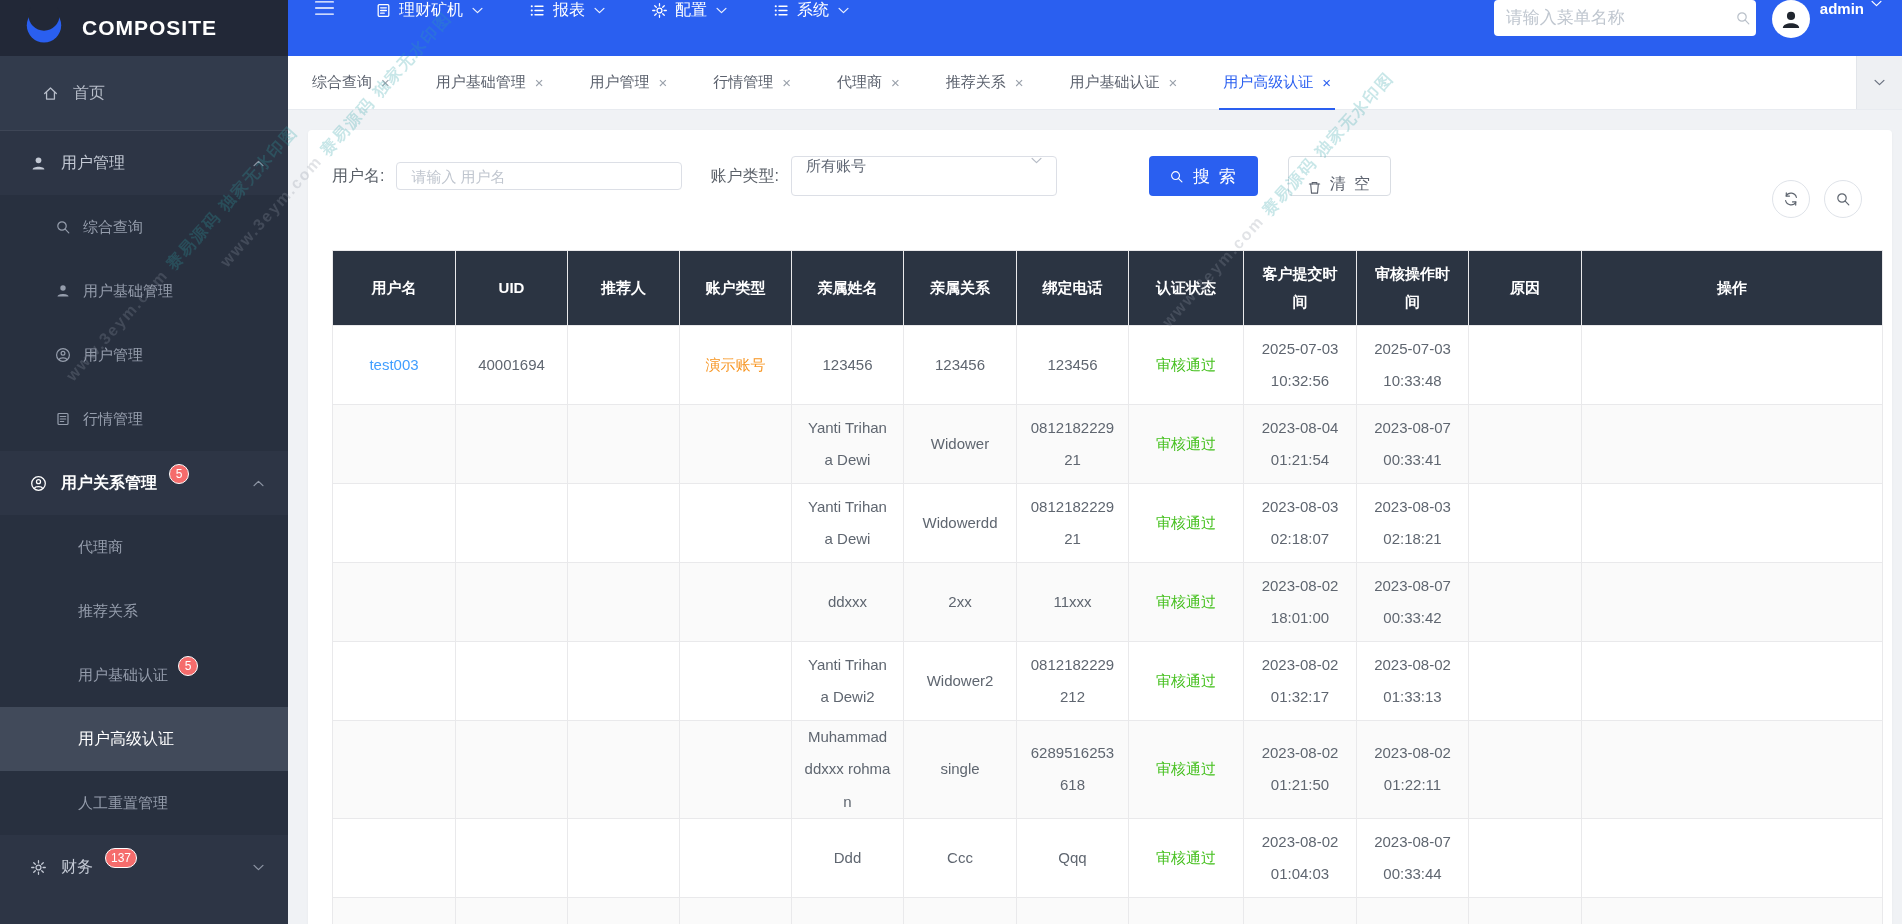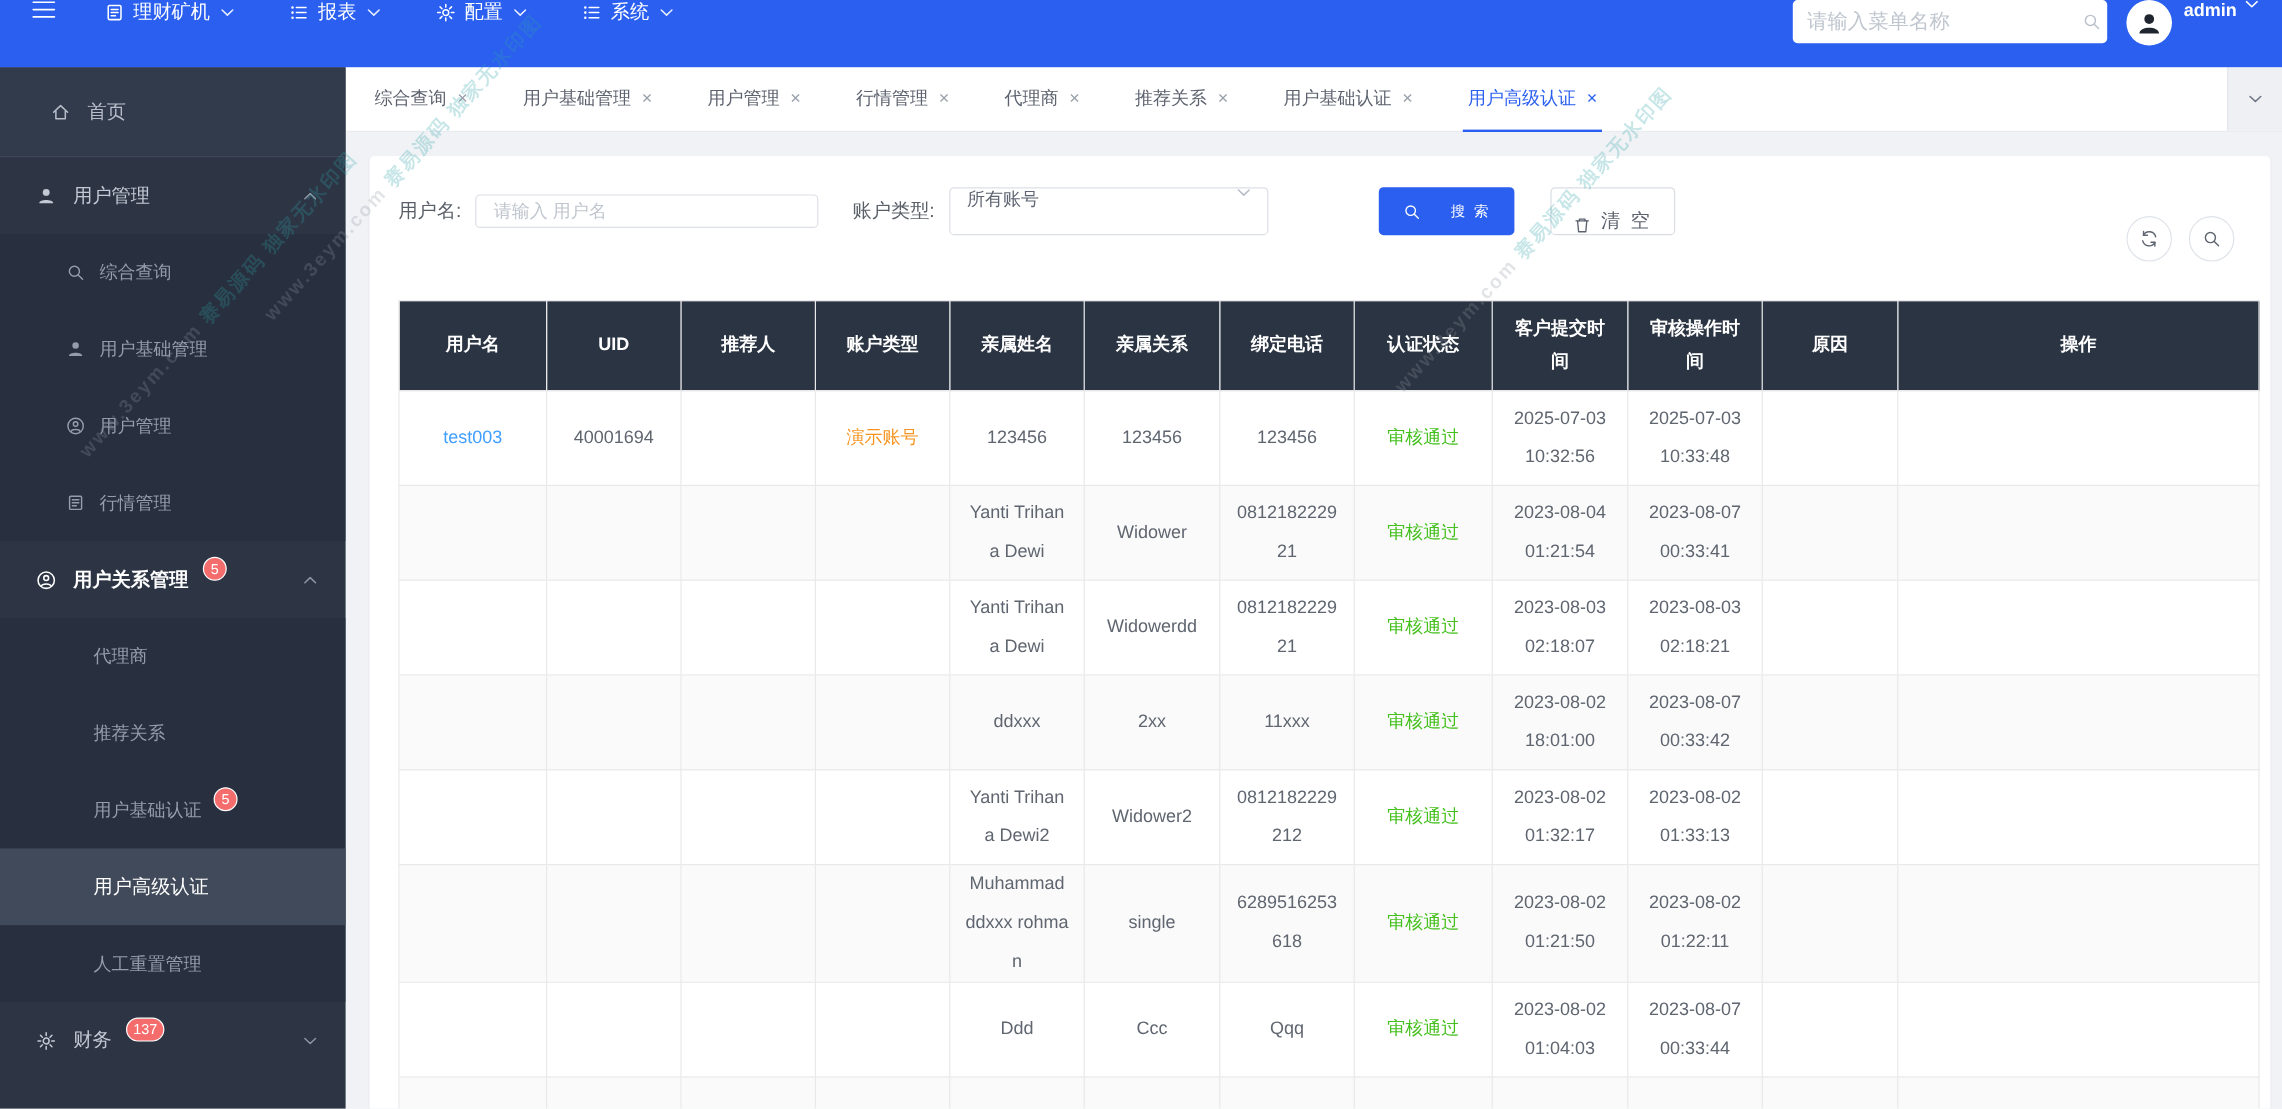--- a/index.html
+++ b/index.html
@@ -56,21 +56,21 @@
   
   .filter-row{display:flex;align-items:center}
   .flabel{font-size:16px;color:#5a6068;margin-right:12px;white-space:nowrap}
   .lbl2{margin-left:28px}
   .ftext{width:286px;height:28px;border:1px solid #dcdfe6;border-radius:4px;padding:0 14px;font-size:15px;color:#333;outline:none;font-family:inherit}
   .ftext::placeholder{color:#c0c6cf}
   .fselect{width:266px;height:40px;border:1px solid #dcdfe6;border-radius:4px;display:flex;align-items:flex-start;
            justify-content:space-between;padding:0 14px;font-size:15px;color:#5f6673;cursor:pointer}
   .fselect .chev{color:#b6bcc6}
   .btn-primary{margin-left:92px;height:40px;padding:0 20px;background:var(--accent);color:#fff;border:none;border-radius:4px;
-               font-size:12px;display:flex;align-items:center;gap:25px;cursor:pointer;font-family:inherit;letter-spacing:2px}
+               font-size:17px;display:flex;align-items:center;gap:9px;cursor:pointer;font-family:inherit;letter-spacing:2px}
   .btn-plain{margin-left:30px;height:40px;padding:0 18px;background:#fff;color:#5c626e;border:1px solid #d9dde3;border-radius:4px;
              font-size:16px;display:flex;align-items:flex-end;gap:8px;cursor:pointer;font-family:inherit;letter-spacing:2px}
   
   .status-row{margin-top:30px;display:flex;align-items:flex-end;position:relative}
   .stabs{display:inline-flex;border-bottom:2px solid #e6e9ef}
   .stab{font-size:16px;color:#595f69;padding:0 6px 14px;margin-right:42px;cursor:pointer;position:relative;white-space:nowrap}
   .stab.active{color:var(--accent)}
   .stab.active::after{content:"";position:absolute;left:0;right:0;bottom:-2px;height:2px;background:var(--accent)}
   .round-btns{position:absolute;right:18px;bottom:8px;display:flex;gap:14px}
   .circle{width:38px;height:38px;border-radius:50%;border:1px solid #dfe3e9;background:#fff;color:#5f6670;
@@ -88,20 +88,29 @@
   
   .wm{position:absolute;z-index:40;pointer-events:none;transform:rotate(-48deg);transform-origin:left top;
       font-size:16px;font-weight:bold;letter-spacing:2px;opacity:.26;white-space:nowrap}
   .wm .g{color:#8f96a3}
   .wm .t{color:#2fa3a8}
 </style>
 </head>
 <body>
 
 <header class="topbar">
+  <div class="logo">
+    <span id="logo-moon">
+        <svg viewBox="0 0 48 40" width="52" height="43">
+          <circle cx="24" cy="17" r="16" fill="#2a5ff0"></circle>
+          <circle cx="24" cy="7.5" r="14.5" fill="#222837"></circle>
+        </svg>
+      </span>
+    <span class="brand">COMPOSITE</span>
+  </div>
   <div class="bluebar">
     <span class="hamburger" id="hamburger">
         <svg viewBox="0 0 19 14" width="21" height="16" fill="none" stroke="currentColor" stroke-width="1.2" stroke-linecap="round" stroke-linejoin="round">
           <path d="M1.5 1.5h16M1.5 7h16M1.5 12.5h16"></path>
         </svg>
       </span>
     <nav class="topnav" id="topnav-items">
         <div class="nav-item">
           <svg viewBox="0 0 16 16" width="17" height="17" fill="none" stroke="currentColor" stroke-width="1.2" stroke-linecap="round" stroke-linejoin="round">
             <rect x="3" y="2.5" width="10" height="11" rx="1"></rect>

